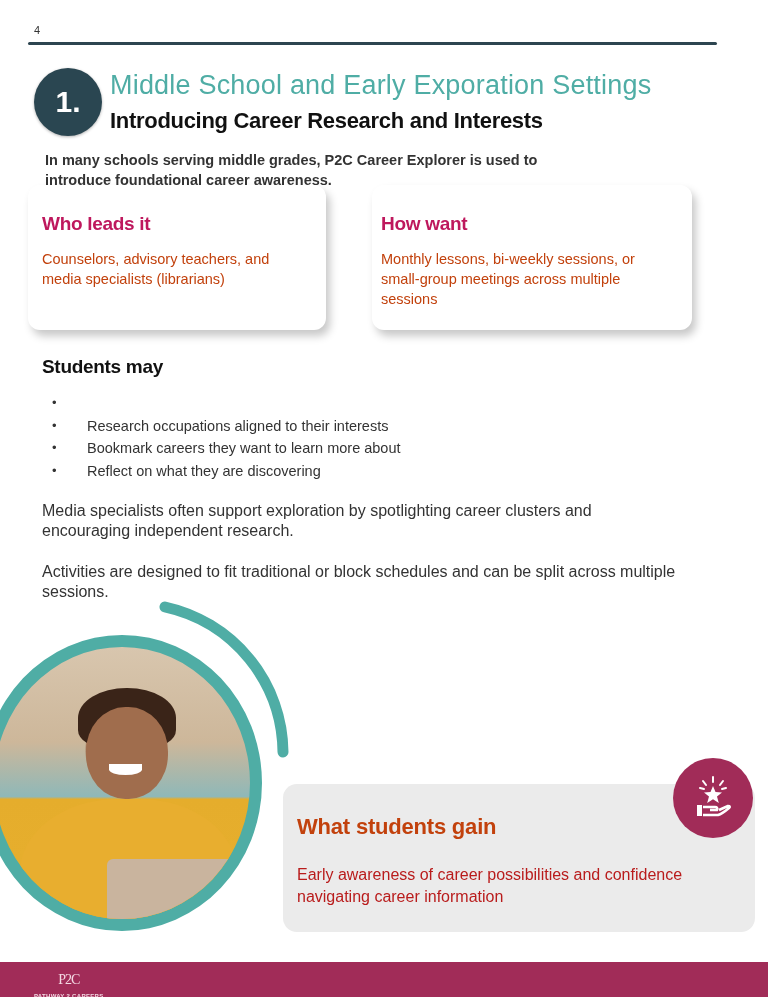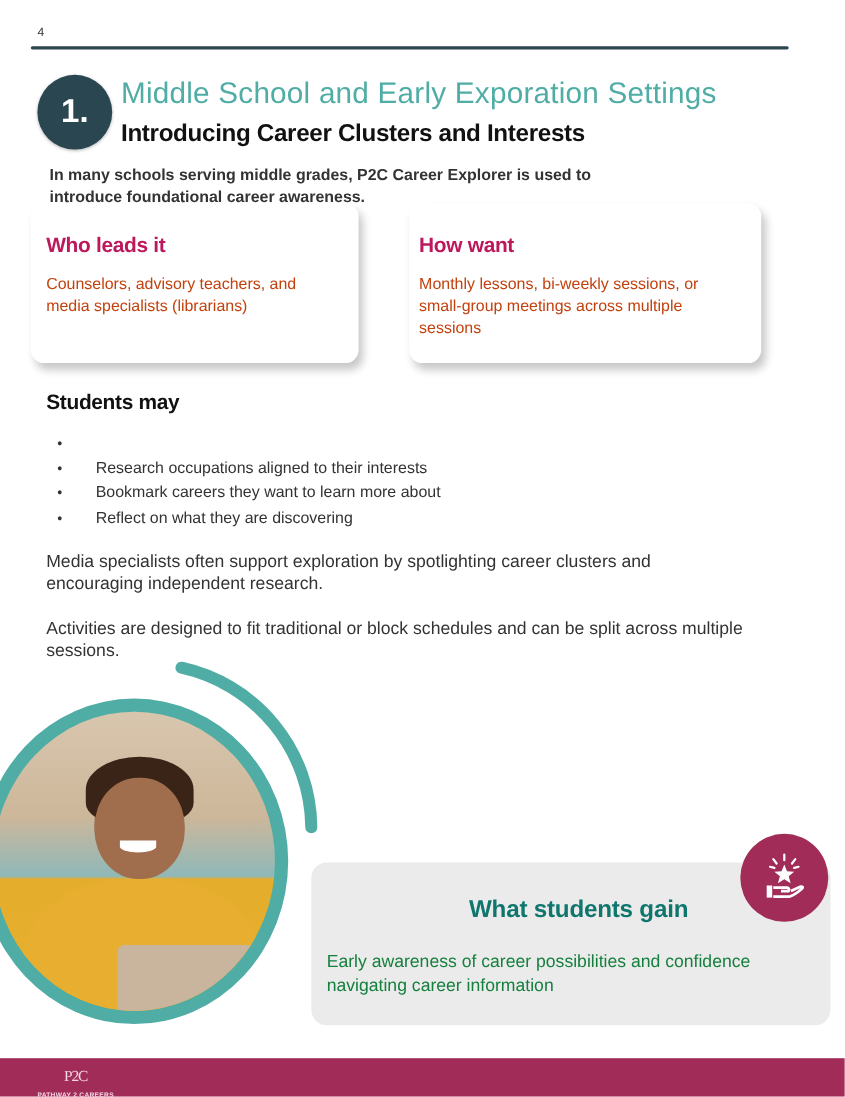--- a/index.html
+++ b/index.html
@@ -38,38 +38,38 @@
       background: radial-gradient(ellipse at 50% 30%, #6b4a36 0 14%, transparent 15%),
                   radial-gradient(ellipse at 48% 38%, #9a6b4c 0 16%, transparent 17%),
                   linear-gradient(180deg, #d8c6ae 0%, #cdb79a 35%, #8fb8b8 55%, #e5ad2c 56%, #e7af2e 100%); }
     .photo-circle .sweater { position: absolute; left: 10%; top: 56%; width: 85%; height: 60%; background: #e8ae2f; border-radius: 45% 45% 0 0; }
     .photo-circle .laptop { position: absolute; left: 44%; top: 78%; width: 50%; height: 30%; background: #c9b49e; border-radius: 6px; }
     .photo-circle .face { position: absolute; left: 36%; top: 22%; width: 32%; height: 34%; background: #a06d4d; border-radius: 48%; }
     .photo-circle .hair { position: absolute; left: 33%; top: 15%; width: 38%; height: 22%; background: #3a2418; border-radius: 50% 50% 30% 30%; }
     .photo-circle .smile { position: absolute; left: 45%; top: 43%; width: 13%; height: 4%; background: #fff; border-radius: 0 0 50% 50%; }
 
     .gain-box { position: absolute; left: 283px; top: 784px; width: 472px; height: 148px; background: #ebebeb; border-radius: 14px; padding: 30px 0 0 14px; }
-    .gain-box h3 { font-size: 22px; font-weight: bold; color: #0f766e; margin-bottom: 10px; letter-spacing: -0.2px; text-align: center; }
-    .gain-box p { font-size: 16px; line-height: 22px; color: #15803d; width: 440px; margin-top: 24px; }
+    .gain-box h3 { font-size: 22px; font-weight: bold; color: #c2410c; margin-bottom: 10px; letter-spacing: -0.2px; }
+    .gain-box p { font-size: 16px; line-height: 22px; color: #b91c1c; width: 440px; margin-top: 24px; }
     .gain-icon { position: absolute; left: 673px; top: 758px; width: 80px; height: 80px; border-radius: 50%; background: #a12c58; display: flex; align-items: center; justify-content: center; }
 
     .footer { position: absolute; left: 0; top: 962px; width: 768px; height: 35px; background: #a12c58; }
     .footer-logo { position: absolute; left: 34px; top: 10px; display: flex; align-items: center; gap: 5px; color: #f3d9e3; flex-direction: column; }
     .footer-logo .mark { font-family: "Liberation Serif", serif; font-size: 14px; color: #f3d9e3; letter-spacing: -1px; }
     .footer-logo .name { font-size: 6px; font-weight: bold; letter-spacing: 0.3px; }
   </style>
 </head>
 <body>
 
 <div class="page-number">4</div>
 <div class="top-rule"></div>
 
 <div class="num-badge">1.</div>
 <div class="section-title">Middle School and Early Exporation Settings</div>
-<div class="section-subtitle">Introducing Career Clusters and Interests</div>
+<div class="section-subtitle">Introducing Career Research and Interests</div>
 
 <p class="intro">In many schools serving middle grades, P2C Career Explorer is used to introduce foundational career awareness.</p>
 
 <div class="card card-who">
   <h3>Who leads it</h3>
   <p>Counselors, advisory teachers, and media specialists (librarians)</p>
 </div>
 <div class="card card-how">
   <h3>How want</h3>
   <p>Monthly lessons, bi-weekly sessions, or small-group meetings across multiple sessions</p>

